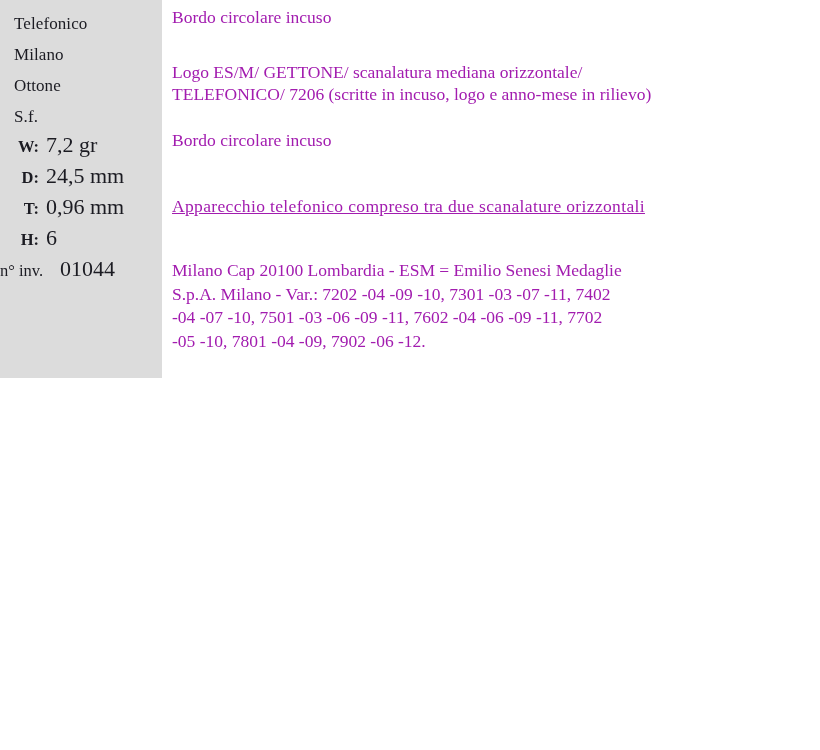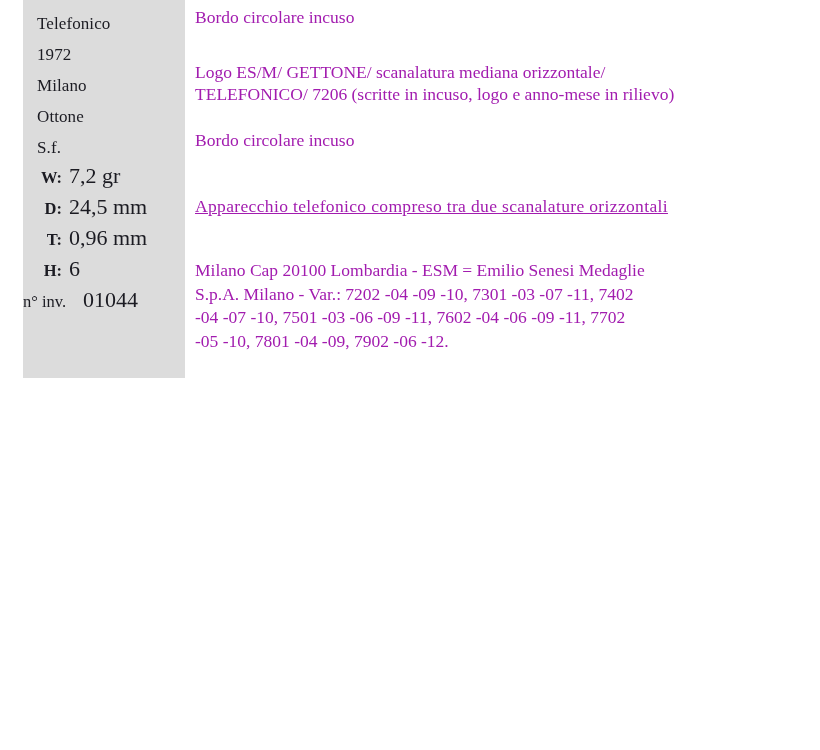--- a/index.html
+++ b/index.html
@@ -15,21 +15,20 @@
     font-family: "Liberation Serif", "DejaVu Serif", serif;
     color: #1b1b22;
   }
 
   
   #record-section {
     position: absolute;
     left: 0; top: 0;
     width: 696px;
     height: 392px;
-    margin-left: 23px;
   }
 
   
   #spec-panel {
     position: absolute;
     left: 0; top: 0;
     width: 162px;
     height: 378px;
     background: #dcdcdc;
     box-sizing: border-box;
@@ -97,23 +96,20 @@
 <body>
 
 <div id="record-section">
 
   <div id="spec-panel">
 
     <div class="spec-line">
       <span>Telefonico</span>
     </div>
     <div class="spec-line">
-      <span>1972</span>
-    </div>
-    <div class="spec-line">
       <span>Milano</span>
     </div>
     <div class="spec-line">
       <span>Ottone</span>
     </div>
     <div class="spec-line">
       <span>S.f.</span>
     </div>
 
     <div class="spec-kv">

